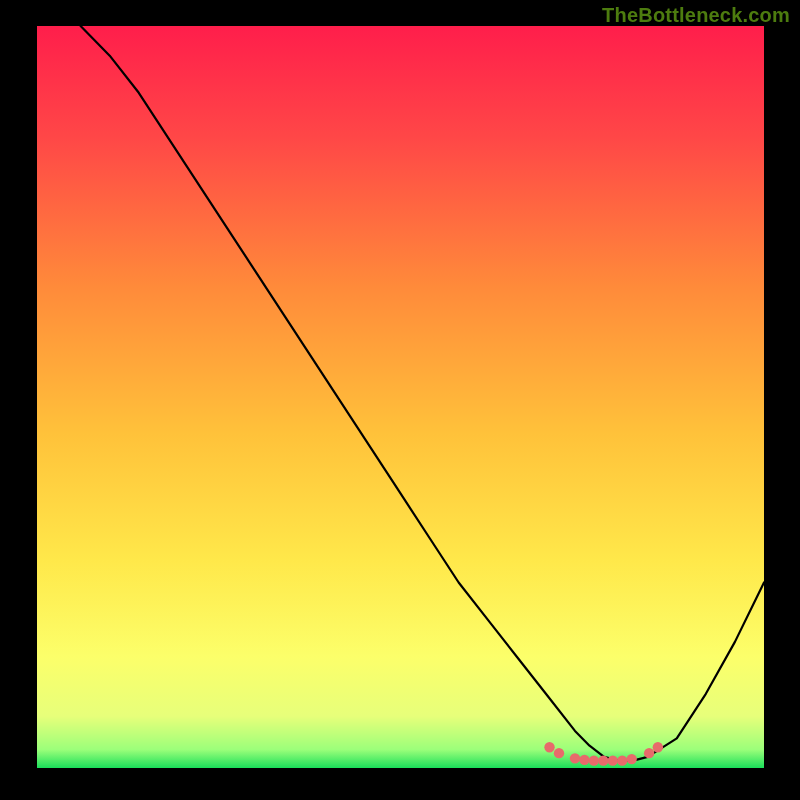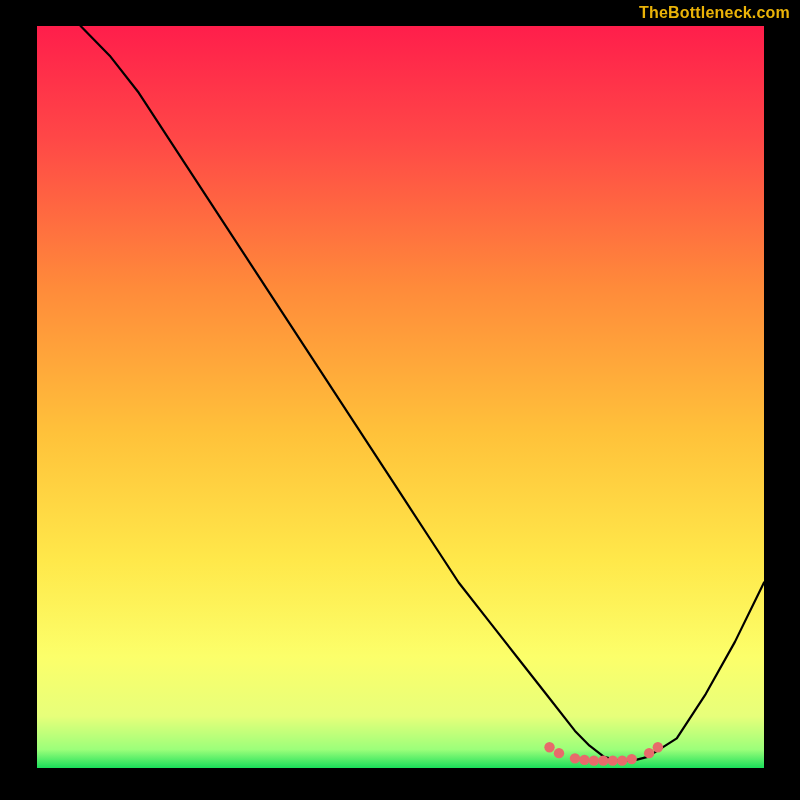--- a/index.html
+++ b/index.html
@@ -14,22 +14,22 @@
   .outer {
     position: relative;
     width: 800px;
     height: 800px;
     background: #000;
   }
   .watermark {
     position: absolute;
     top: 4px;
     right: 10px;
-    color: #eab308;
-    font-size: 16px;
+    color: #4d7c0f;
+    font-size: 20px;
     font-weight: 600;
     letter-spacing: 0.2px;
     z-index: 5;
   }
   svg {
     position: absolute;
     top: 0;
     left: 0;
   }
 </style>

